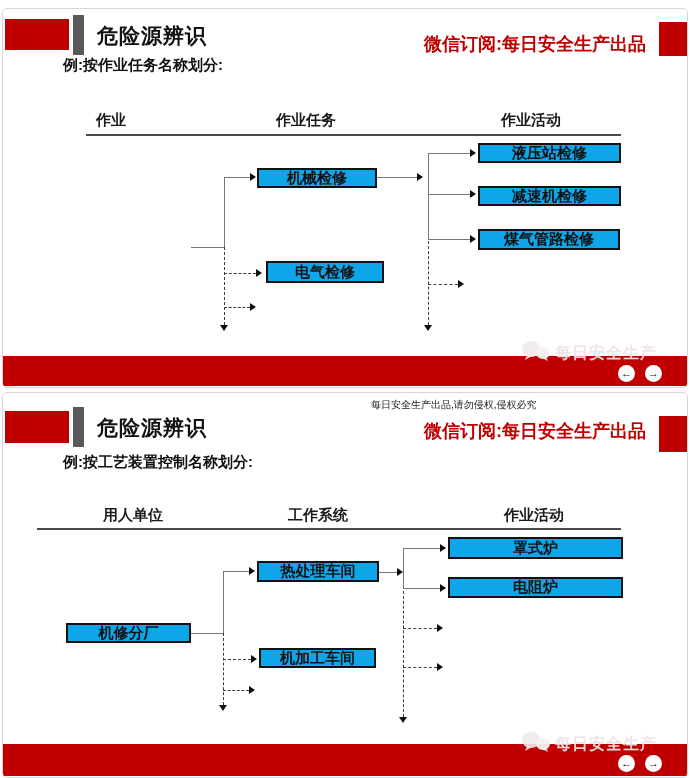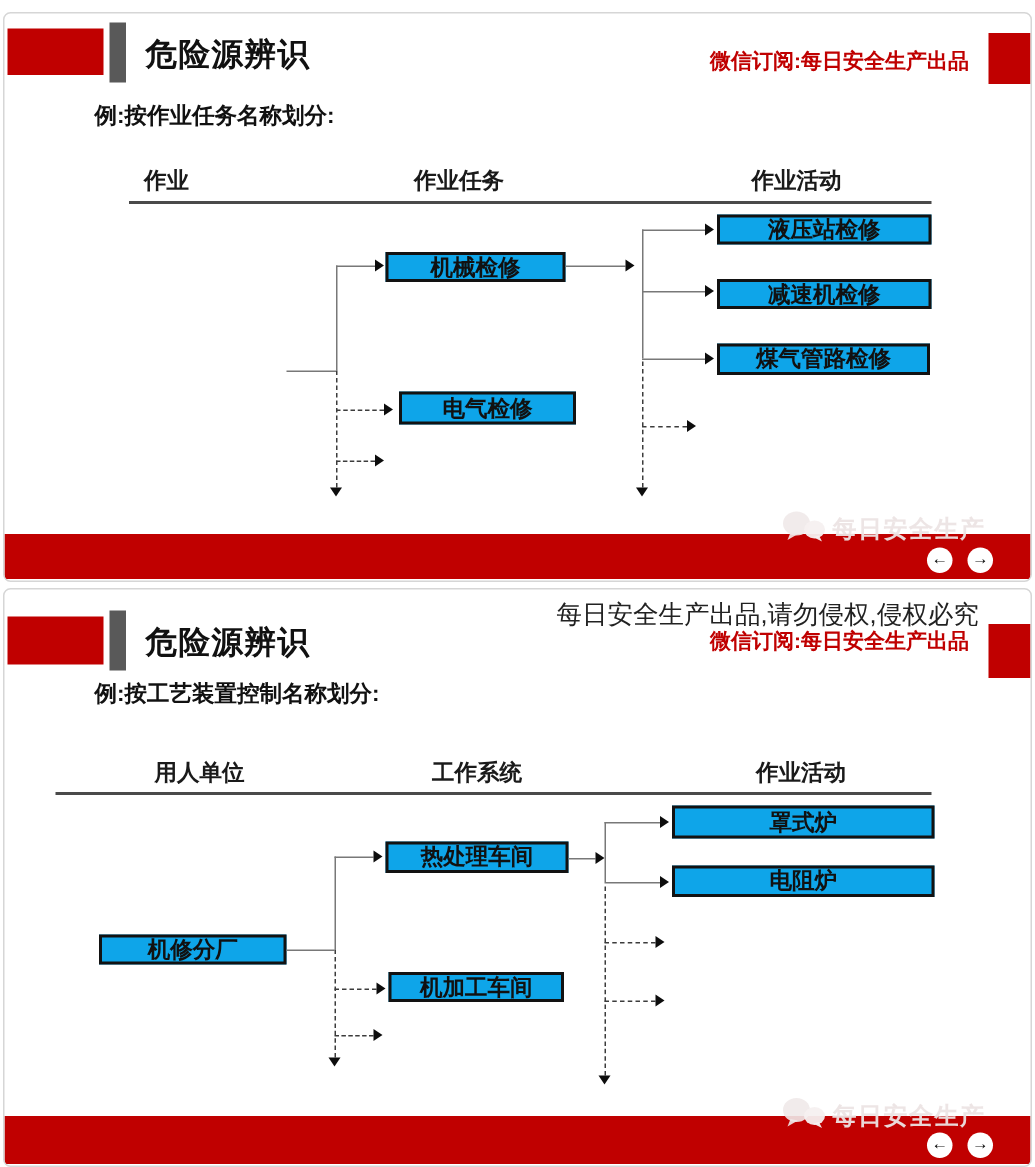--- a/index.html
+++ b/index.html
@@ -4,22 +4,22 @@
 <style>
   html,body{margin:0;padding:0;background:#fff;}
   body{width:690px;height:778px;position:relative;font-family:"Liberation Sans","DejaVu Sans",sans-serif;color:#111;}
   .abs{position:absolute;}
   .slide{position:absolute;left:2px;width:684px;background:#fff;border:1px solid #d6d6d6;border-radius:5px;overflow:hidden;}
   #slide1{top:8px;height:378px;}
   #slide2{top:392px;height:384px;}
   .red-block{background:#c00000;}
   .gray-bar{background:#595959;}
   .slide-title{font-size:21px;font-weight:700;letter-spacing:1px;color:#111;white-space:nowrap;}
-  .subscribe{font-size:14px;font-weight:700;color:#c00000;white-space:nowrap;text-align:left;}
-  .copyright{font-size:17px;color:#222;white-space:nowrap;}
+  .subscribe{font-size:18px;font-weight:700;color:#c00000;white-space:nowrap;text-align:left;}
+  .copyright{font-size:10px;color:#222;white-space:nowrap;}
   .example{font-size:15px;font-weight:700;color:#111;white-space:nowrap;}
   .colhead{font-size:15px;font-weight:700;text-align:center;width:120px;color:#1a1a1a;white-space:nowrap;}
   .underline{border-top:2px solid #4a4a4a;height:0;}
   .fbox{border:2px solid #121212;background:#0ea5e9;display:flex;align-items:center;justify-content:center;
         font-size:15px;font-weight:700;color:#111;box-sizing:border-box;white-space:nowrap;}
   .hl{height:0;border-top:1px solid #787878;}
   .vl{width:0;border-left:1px solid #787878;}
   .hd{height:0;border-top:1px dashed #3c3c3c;}
   .vd{width:0;border-left:1px dashed #3c3c3c;}
   .ar{width:0;height:0;border-top:4px solid transparent;border-bottom:4px solid transparent;border-left:6px solid #0d0d0d;}
@@ -33,21 +33,21 @@
 </head>
 <body>
 
 <section class="slide" id="slide1">
   <div class="abs red-block" style="left:2px;top:10px;width:64px;height:31px;"></div>
   <div class="abs gray-bar" style="left:70px;top:6px;width:11px;height:40px;"></div>
   <div class="abs slide-title" style="left:94px;top:13px;">危险源辨识</div>
   <div class="abs subscribe" style="right:41px;top:23px;">微信订阅:每日安全生产出品</div>
   <div class="abs red-block" style="left:656px;top:13px;width:28px;height:34px;"></div>
 
-  <div class="abs example" style="left:60px;top:59px;">例:按作业任务名称划分:</div>
+  <div class="abs example" style="left:60px;top:47px;">例:按作业任务名称划分:</div>
 
   <div class="abs colhead" style="left:48px;top:102px;">作业</div>
   <div class="abs colhead" style="left:243px;top:102px;">作业任务</div>
   <div class="abs colhead" style="left:468px;top:102px;">作业活动</div>
   <div class="abs underline" style="left:83px;top:125px;width:535px;"></div>
 
   <div class="abs fbox" style="left:254px;top:159px;width:120px;height:20px;">机械检修</div>
   <div class="abs fbox" style="left:263px;top:252px;width:118px;height:22px;">电气检修</div>
   <div class="abs fbox" style="left:475px;top:134px;width:143px;height:20px;">液压站检修</div>
   <div class="abs fbox" style="left:475px;top:177px;width:143px;height:20px;">减速机检修</div>

